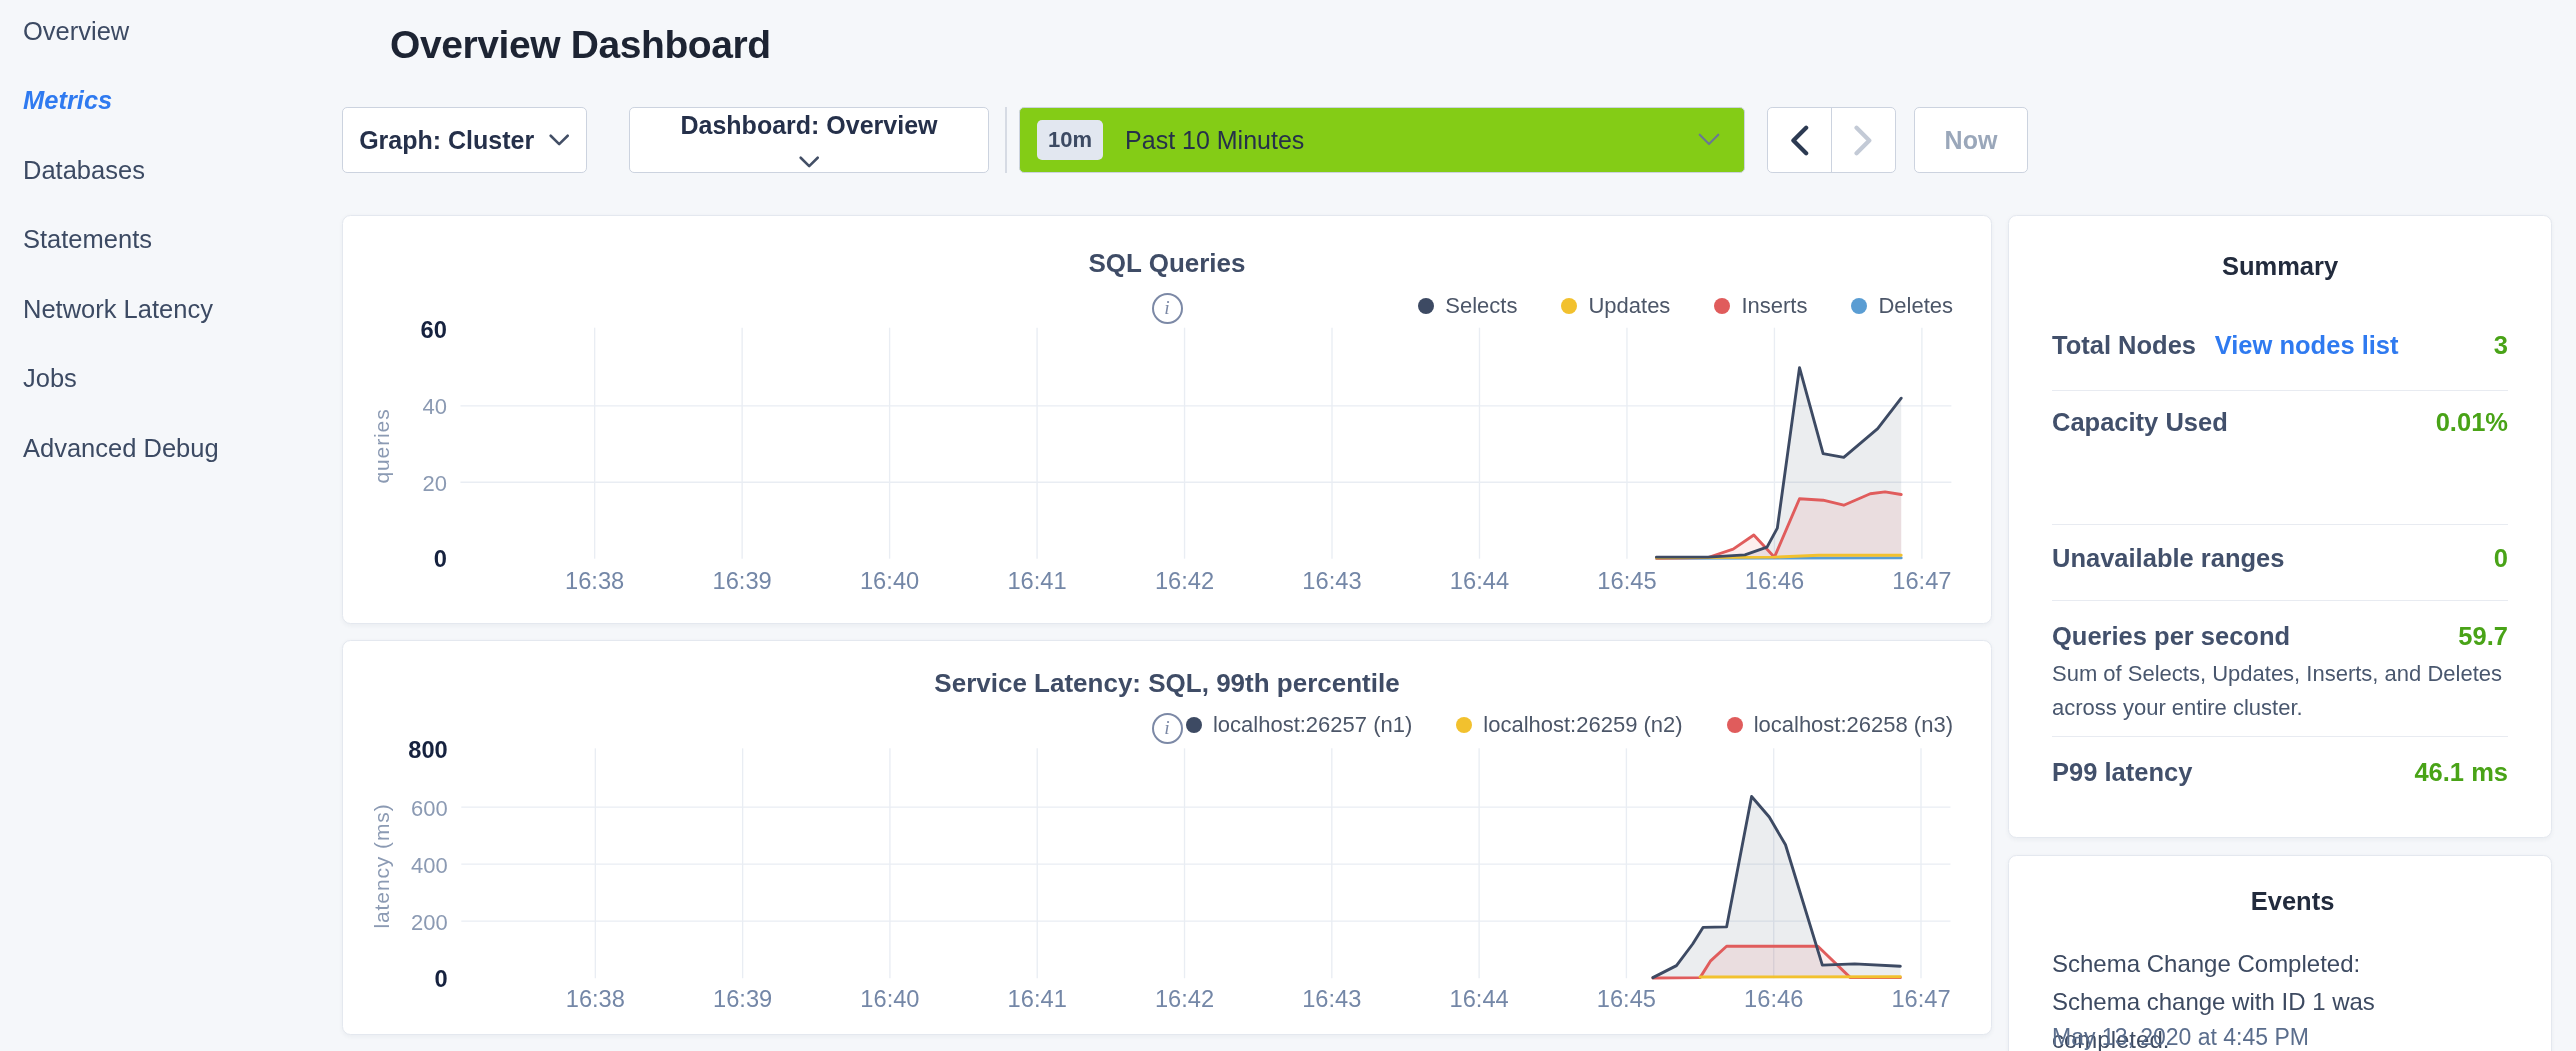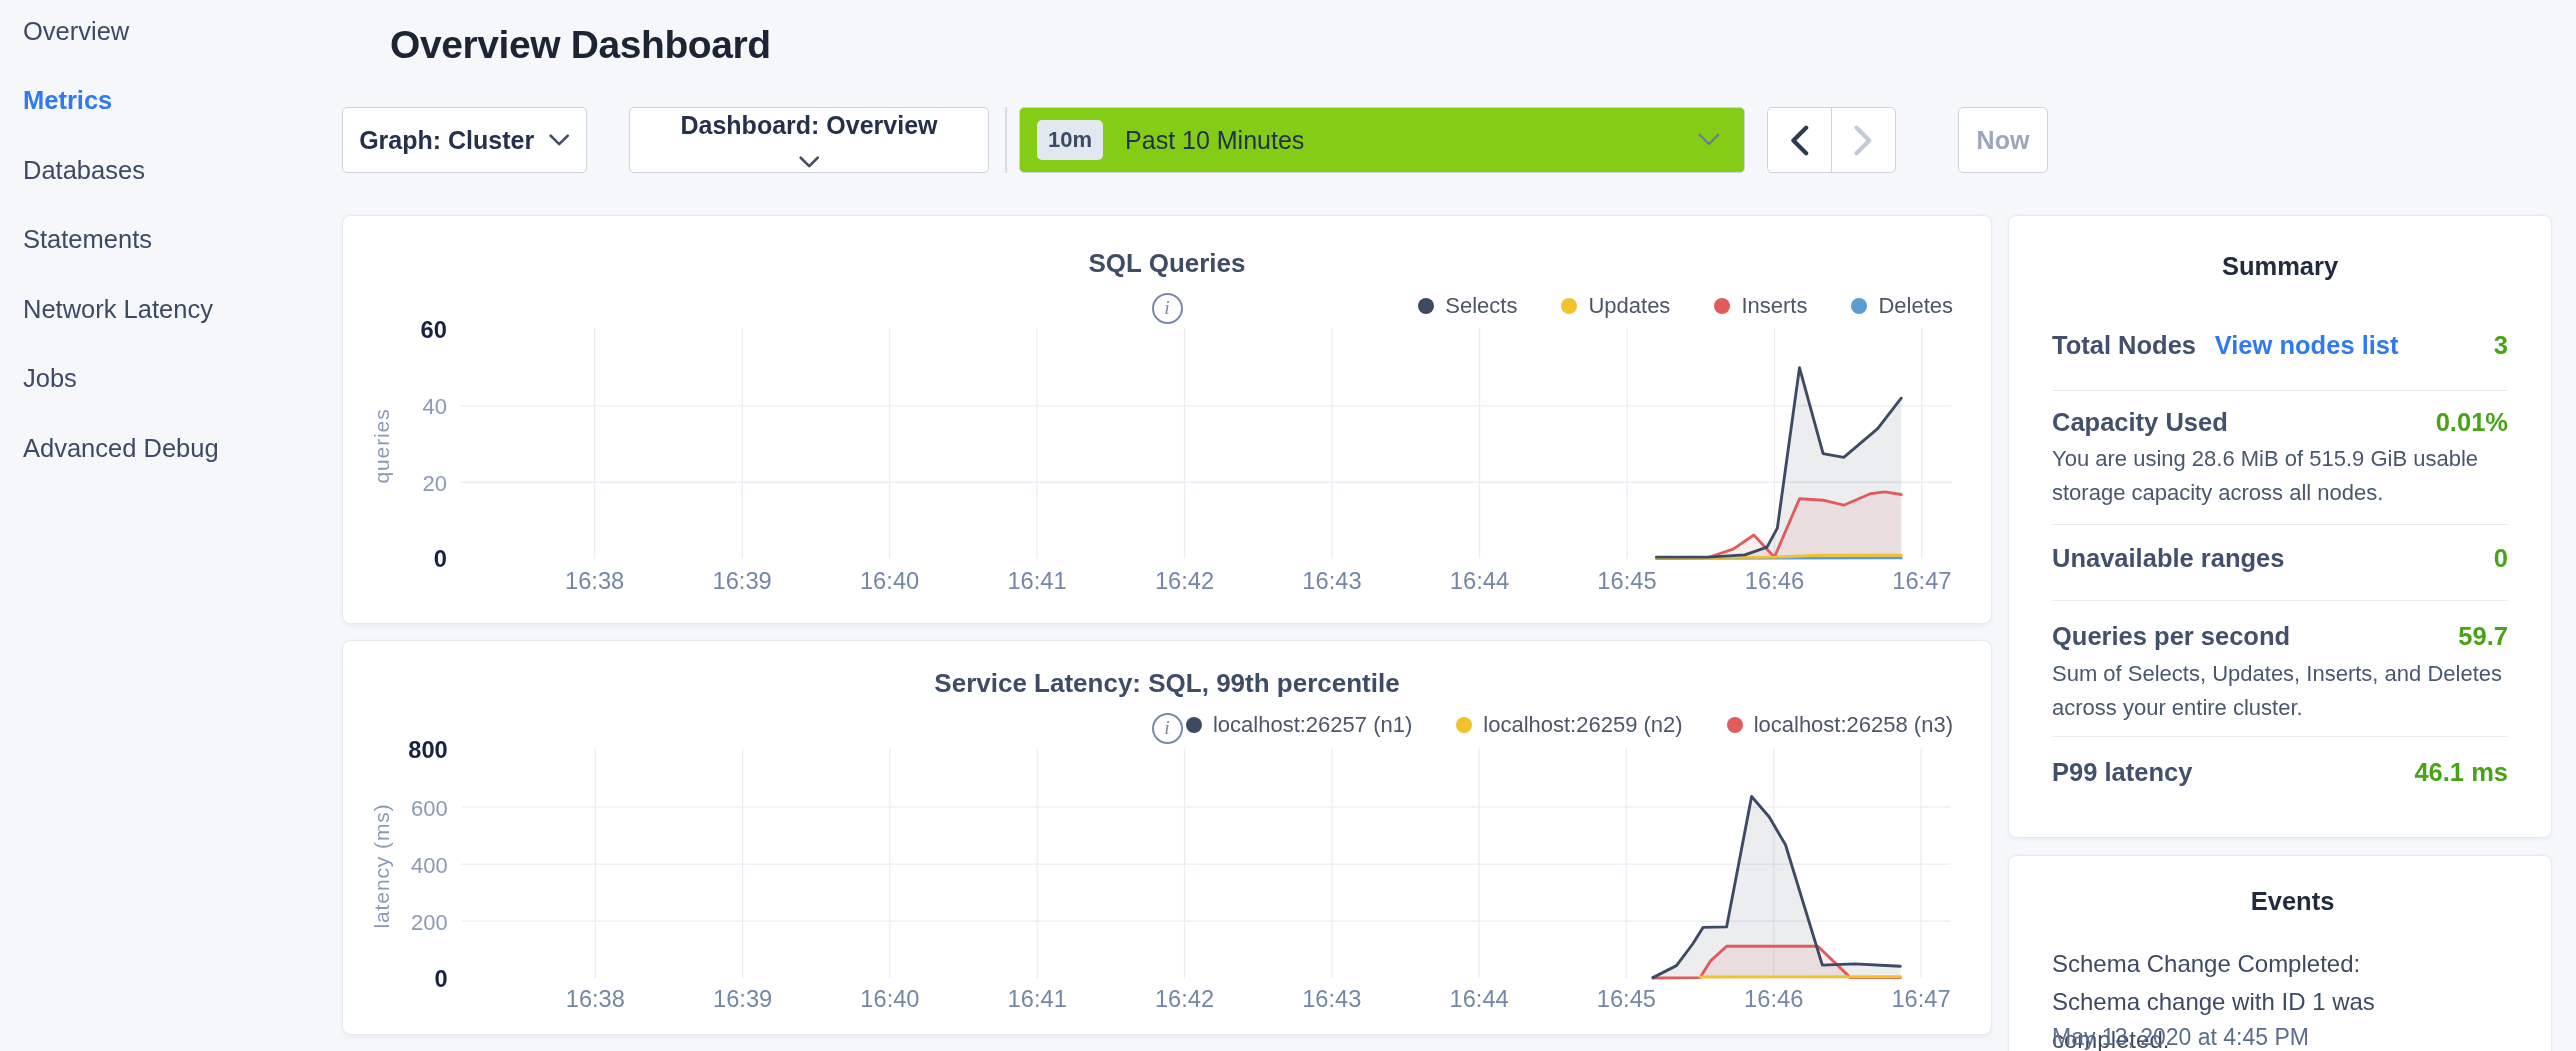--- a/index.html
+++ b/index.html
@@ -13,21 +13,21 @@
   }
   [data-interactable="true"] { cursor: pointer; }
 
   
   .sidebar { position: absolute; left: 0; top: 0; width: 332px; height: 100%; }
   .side-item {
     margin: 0 0 44px 23px; font-size: 25.5px; line-height: 25.5px;
     color: #3c4a63; font-weight: 400; width: fit-content;
   }
   .side-item:first-child { margin-top: 18.7px; }
-  .side-item.active { color: #2f7af0; font-weight: 700; }
+  .side-item.active { color: #2f7af0; font-weight: 700; font-style: italic; }
 
   
   .page-title {
     position: absolute; left: 342px; top: 23px;
     font-size: 39px; font-weight: 600; color: #1d2433; letter-spacing: -0.4px; margin-left: 48px;
   }
   .btn {
     position: absolute; top: 107px; height: 66px;
     background: #fff; border: 1.3px solid #ccd3df; border-radius: 5.1px;
     display: flex; align-items: center; justify-content: center; gap: 15.3px;
@@ -48,24 +48,24 @@
   .time-label { font-size: 25px; font-weight: 400; color: #25304a; }
   .chev { margin-left: auto; }
   .arrow-group {
     position: absolute; left: 1767px; top: 107px; width: 129px; height: 66px;
     background: #fff; border: 1.3px solid #ccd3df; border-radius: 5.1px;
     display: flex;
   }
   .arrow-half { flex: 1; display: flex; align-items: center; justify-content: center; }
   .arrow-half:first-child { border-right: 1.3px solid #ccd3df; }
   .btn-now {
-    position: absolute; left: 1914px; top: 107px; width: 90px; height: 66px;
+    position: absolute; left: 1914px; top: 107px; width: 114px; height: 66px;
     background: #fff; border: 1.3px solid #ccd3df; border-radius: 5.1px;
     display: flex; align-items: center; justify-content: center;
-    font-size: 25px; font-weight: 700; color: #9aa7ba; margin-left: 44px;
+    font-size: 25px; font-weight: 700; color: #9aa7ba;
   }
 
   
   .card {
     position: absolute; background: #fff;
     border: 1.3px solid #e4e8ef; border-radius: 8.5px;
     box-shadow: 0 1.7px 4.3px rgba(40,50,70,0.05);
   }
   .card-chart1 { left: 342px; top: 215px; width: 1650px; height: 409px; }
   .card-chart2 { left: 342px; top: 640px; width: 1650px; height: 395px; }
@@ -296,21 +296,20 @@
     <span class="sum-label" data-interactable="false">Total Nodes</span>
     <span class="sum-link" data-interactable="true">View nodes list</span>
     <span class="sum-value" data-interactable="false">3</span>
   </div>
   <div class="sum-hr" style="top:174px" data-interactable="false"></div>
 
   <div class="sum-row" style="top:192px">
     <span class="sum-label" data-interactable="false">Capacity Used</span>
     <span class="sum-value" data-interactable="false">0.01%</span>
   </div>
-  <div class="sum-desc" style="top:226px; width:463px" data-interactable="false">You are using 28.6 MiB of 515.9 GiB usable storage capacity across all nodes.</div>
   <div class="sum-hr" style="top:308px" data-interactable="false"></div>
 
   <div class="sum-row" style="top:328px">
     <span class="sum-label" data-interactable="false">Unavailable ranges</span>
     <span class="sum-value" data-interactable="false">0</span>
   </div>
   <div class="sum-hr" style="top:384px" data-interactable="false"></div>
 
   <div class="sum-row" style="top:406px">
     <span class="sum-label" data-interactable="false">Queries per second</span>

